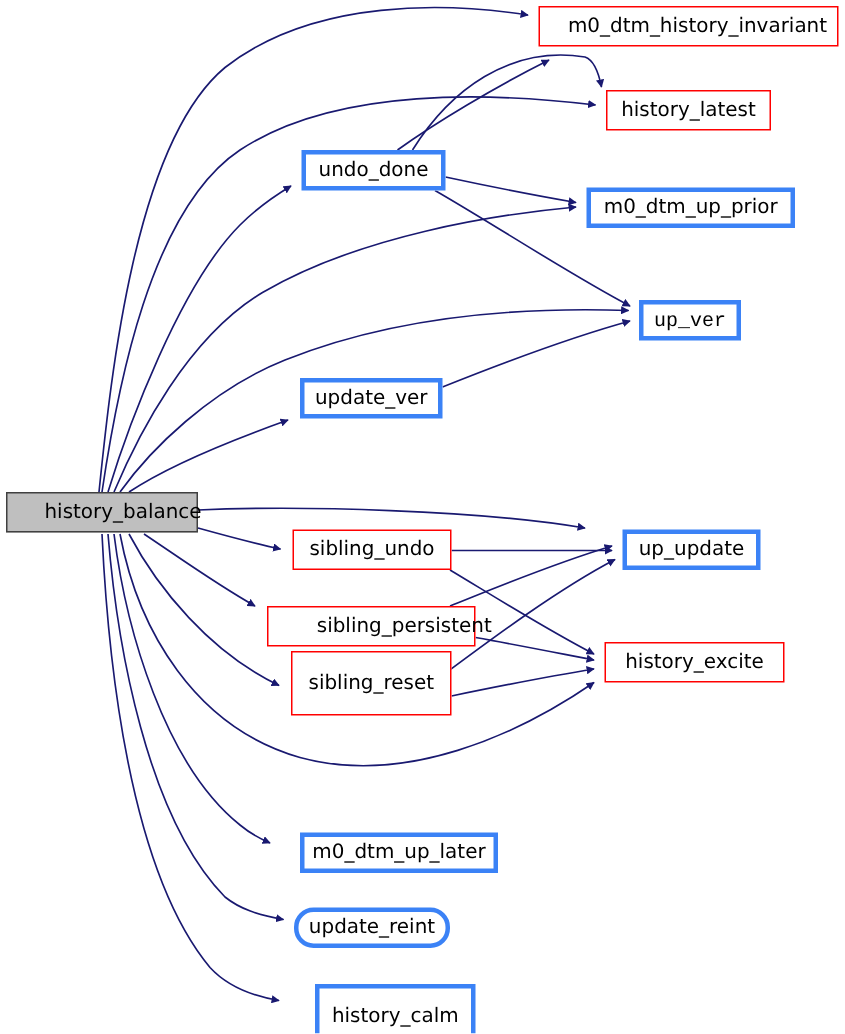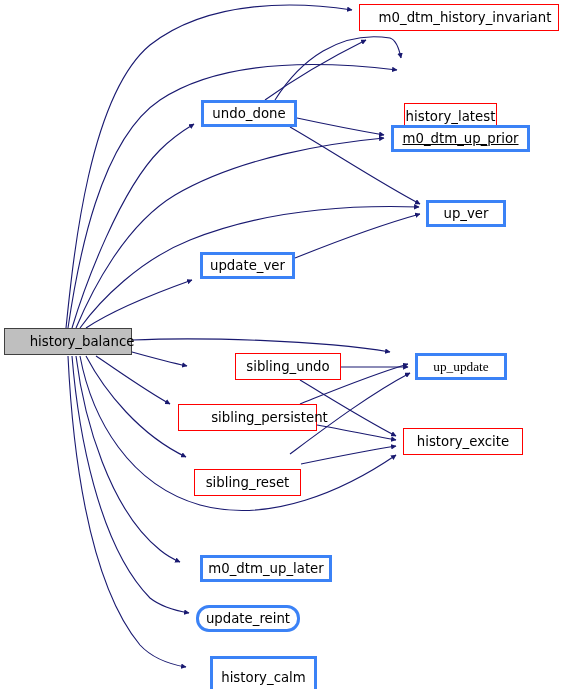--- a/index.html
+++ b/index.html
@@ -71,48 +71,48 @@
         <path d="M 301,464 C 330,458 365,451 396,446" fill="none" stroke="#191970" stroke-width="1.1" marker-end="url(#arrow)"></path>
       </g>
   </svg>
   <div id="node-layer">
       <div class="node current" style="left: 4px; top: 328px; width: 128px; height: 27px; padding-left: 28px;">
         <span class="lbl">history_balance</span>
       </div>
       <div class="node red" style="left: 359px; top: 4px; width: 200px; height: 27px; padding-left: 12px;">
         <span class="lbl">m0_dtm_history_invariant</span>
       </div>
-      <div class="node red" style="left: 404px; top: 60px; width: 93px; height: 27px; margin-top: 43px;">
+      <div class="node red" style="left: 404px; top: 60px; width: 110px; height: 27px;">
         <span class="lbl">history_latest</span>
       </div>
       <div class="node" style="left: 201px; top: 100px; width: 96px; height: 27px;">
         <span class="lbl">undo_done</span>
       </div>
-      <div class="node" style="left: 391px; top: 125px; width: 139px; height: 27px; text-decoration: underline;">
+      <div class="node" style="left: 391px; top: 125px; width: 139px; height: 27px;">
         <span class="lbl">m0_dtm_up_prior</span>
       </div>
-      <div class="node" style="left: 426px; top: 200px; width: 80px; height: 27px;">
+      <div class="node" style="left: 426px; top: 200px; width: 68px; height: 27px; font-family: Liberation Mono, monospace;">
         <span class="lbl">up_ver</span>
       </div>
       <div class="node" style="left: 200px; top: 252px; width: 95px; height: 27px; text-align: right;">
         <span class="lbl">update_ver</span>
       </div>
-      <div class="node red" style="left: 195px; top: 353px; width: 106px; height: 27px; margin-left: 40px;">
+      <div class="node red" style="left: 195px; top: 353px; width: 106px; height: 27px;">
         <span class="lbl">sibling_undo</span>
       </div>
-      <div class="node" style="left: 415px; top: 353px; width: 92px; height: 27px; font-family: Liberation Serif, serif;">
+      <div class="node" style="left: 415px; top: 353px; width: 92px; height: 27px;">
         <span class="lbl">up_update</span>
       </div>
       <div class="node red" style="left: 178px; top: 404px; width: 139px; height: 27px; padding-left: 44px;">
         <span class="lbl">sibling_persistent</span>
       </div>
       <div class="node red" style="left: 403px; top: 428px; width: 120px; height: 27px;">
         <span class="lbl">history_excite</span>
       </div>
-      <div class="node red" style="left: 194px; top: 469px; width: 107px; height: 27px;">
+      <div class="node red" style="left: 194px; top: 434px; width: 107px; height: 43px;">
         <span class="lbl">sibling_reset</span>
       </div>
       <div class="node" style="left: 180px; top: 555px; width: 132px; height: 27px; margin-left: 20px;">
         <span class="lbl">m0_dtm_up_later</span>
       </div>
       <div class="node" style="left: 196px; top: 605px; width: 104px; height: 27px; border-radius: 13px;">
         <span class="lbl">update_reint</span>
       </div>
       <div class="node" style="left: 210px; top: 656px; width: 107px; height: 43px;">
         <span class="lbl">history_calm</span>

